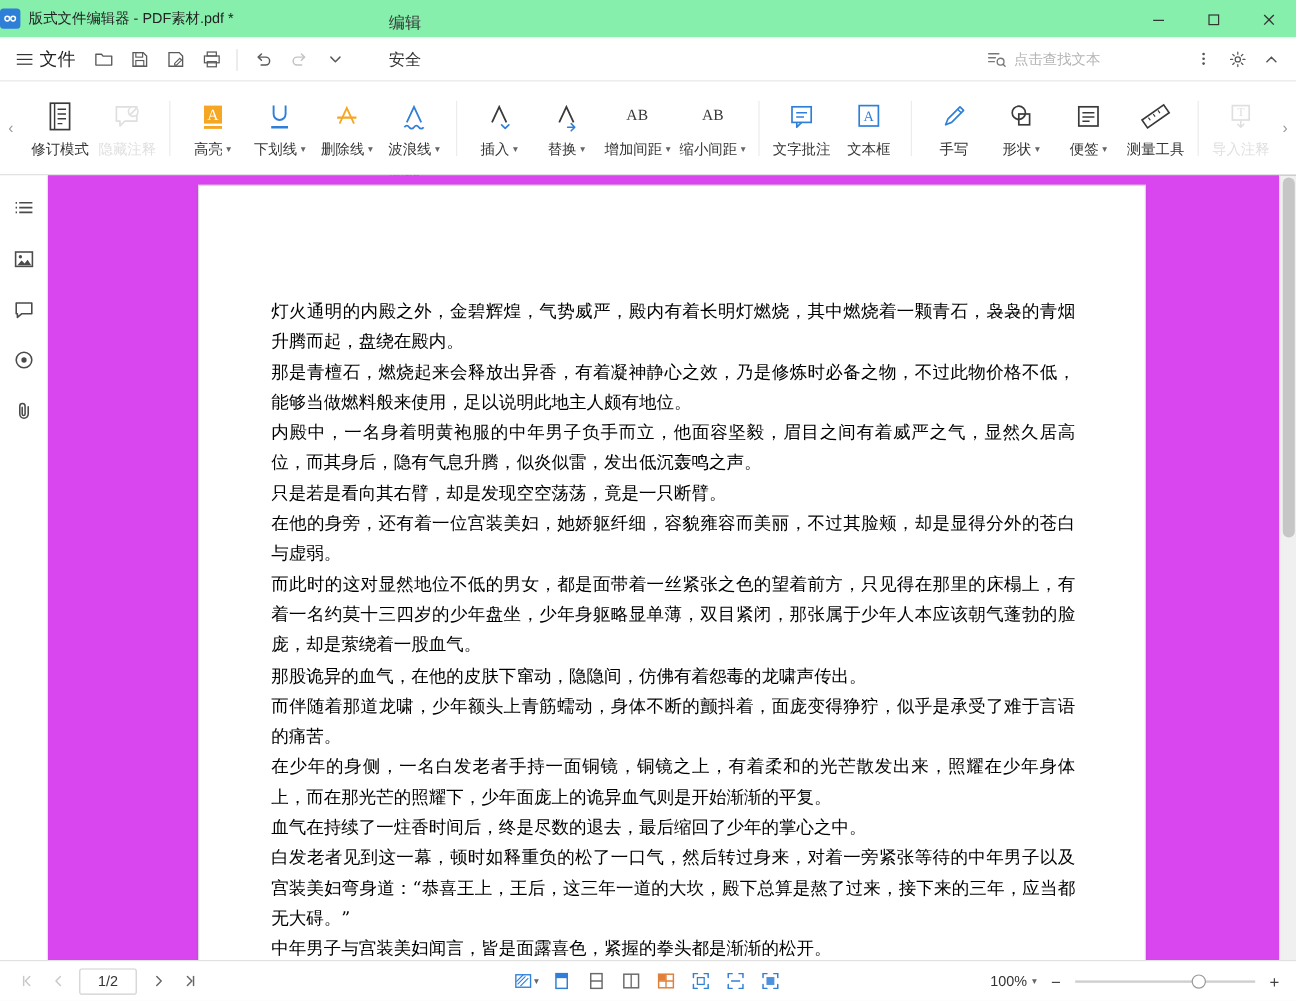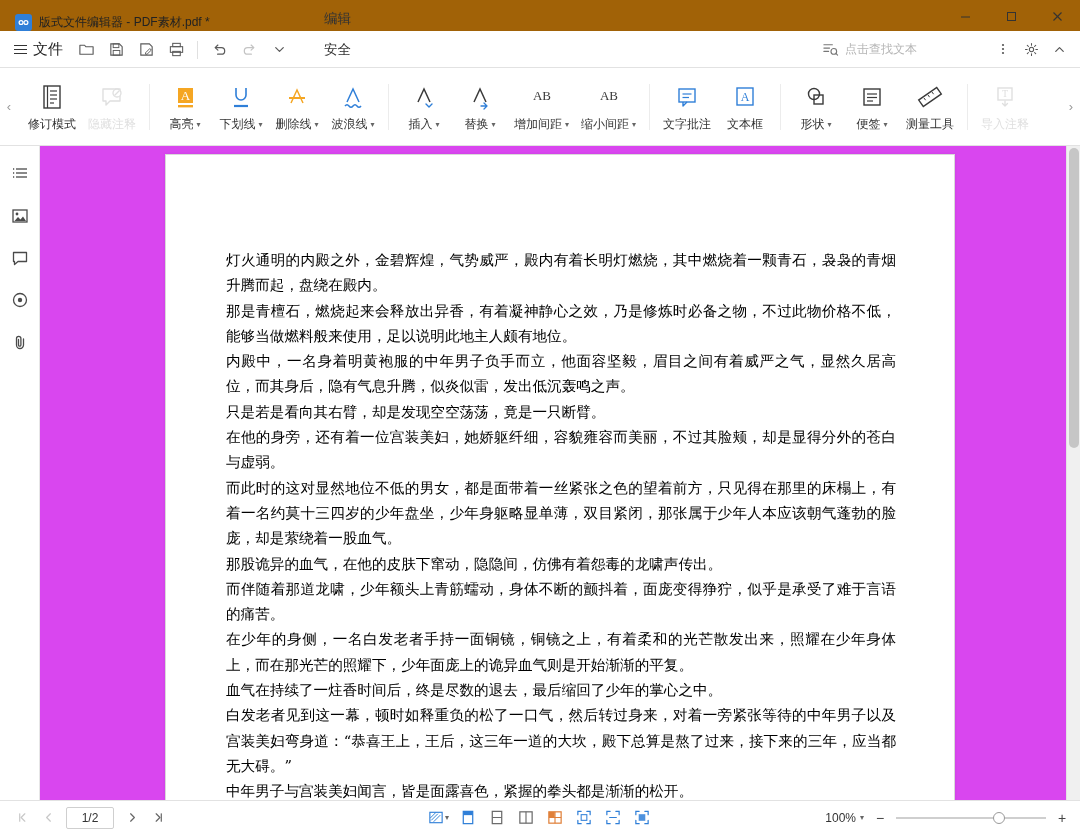--- a/index.html
+++ b/index.html
@@ -13,24 +13,24 @@
   #app {
     width: 1080px; height: 834px;
     display: flex; flex-direction: column;
     background: #ffffff;
     position: relative;
   }
 
   
   .titlebar {
     height: 32px; flex: 0 0 32px;
-    display: flex; align-items: flex-end;
-    background: #a16207;
+    display: flex; align-items: center;
+    background: #86efac;
     border-bottom: 1px solid #ffffff;
-    padding-left: 15px;
+    padding-left: 0;
     position: relative;
   }
   .app-logo {
     width: 17px; height: 17px; border-radius: 3px;
     background: #2f7fd8;
     display: flex; align-items: center; justify-content: center;
     margin-right: 7px;
   }
   .app-logo svg { display:block; }
   .title-text {
@@ -517,20 +517,29 @@
           <svg width="30" height="30" viewBox="0 0 30 30">
             <rect x="7" y="6" width="16" height="17" fill="none" stroke="#2f7fd8" stroke-width="1.4"></rect>
             <text x="15" y="19" font-size="12" font-family="Liberation Serif, serif" fill="#2f7fd8" text-anchor="middle">A</text>
           </svg>
         </div>
         <div class="rlabel">文本框</div>
       </div>
 
       <div class="rsep"></div>
 
+      <div class="ritem">
+        <div class="glyph">
+          <svg width="30" height="30" viewBox="0 0 30 30">
+            <path d="M8 22l2-5L20 7l3 3-10 10z" fill="none" stroke="#2f7fd8" stroke-width="1.4" stroke-linejoin="round"></path>
+            <line x1="18" y1="9" x2="21" y2="12" stroke="#2f7fd8" stroke-width="1.2"></line>
+          </svg>
+        </div>
+        <div class="rlabel">手写</div>
+      </div>
 
       <div class="ritem">
         <div class="glyph">
           <svg width="30" height="30" viewBox="0 0 30 30">
             <circle cx="13" cy="12" r="5.5" fill="none" stroke="#3a3a3a" stroke-width="1.4"></circle>
             <rect x="13" y="13" width="9" height="9" fill="none" stroke="#3a3a3a" stroke-width="1.4"></rect>
           </svg>
         </div>
         <div class="rlabel">
           <span>形状</span>

